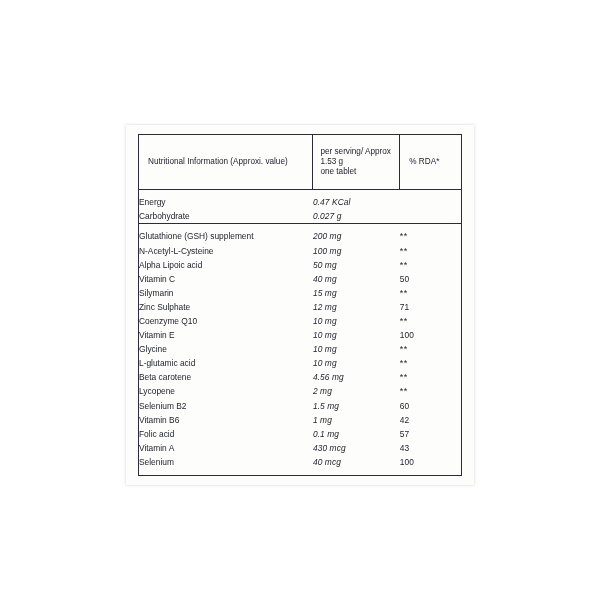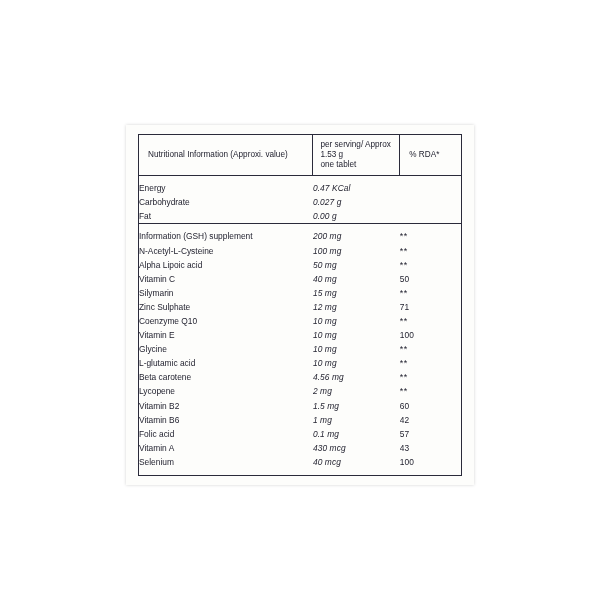--- a/index.html
+++ b/index.html
@@ -142,40 +142,35 @@
         <tr class="data-row">
           <td class="d-name">Energy</td>
           <td class="d-amt">0.47 KCal</td>
           <td class="d-rda"></td>
         </tr>
         <tr class="data-row">
           <td class="d-name">Carbohydrate</td>
           <td class="d-amt">0.027 g</td>
           <td class="d-rda"></td>
         </tr>
-        <tr class="data-row">
-          <td class="d-name">Fat</td>
-          <td class="d-amt">0.00 g</td>
-          <td class="d-rda"></td>
-        </tr>
 
         <tr class="divider-row">
           <td></td>
           <td></td>
           <td></td>
         </tr>
 
         <tr class="spacer-mid">
             <td></td>
             <td></td>
             <td></td>
           </tr>
 
         <tr class="data-row">
-          <td class="d-name">Information (GSH) supplement</td>
+          <td class="d-name">Glutathione (GSH) supplement</td>
           <td class="d-amt">200 mg</td>
           <td class="d-rda stars">**</td>
         </tr>
         <tr class="data-row">
           <td class="d-name">N-Acetyl-L-Cysteine</td>
           <td class="d-amt">100 mg</td>
           <td class="d-rda stars">**</td>
         </tr>
         <tr class="data-row">
           <td class="d-name">Alpha Lipoic acid</td>
@@ -221,21 +216,21 @@
           <td class="d-name">Beta carotene</td>
           <td class="d-amt">4.56 mg</td>
           <td class="d-rda stars">**</td>
         </tr>
         <tr class="data-row">
           <td class="d-name">Lycopene</td>
           <td class="d-amt">2 mg</td>
           <td class="d-rda stars">**</td>
         </tr>
         <tr class="data-row">
-          <td class="d-name">Vitamin B2</td>
+          <td class="d-name">Selenium B2</td>
           <td class="d-amt">1.5 mg</td>
           <td class="d-rda">60</td>
         </tr>
         <tr class="data-row">
           <td class="d-name">Vitamin B6</td>
           <td class="d-amt">1 mg</td>
           <td class="d-rda">42</td>
         </tr>
         <tr class="data-row">
           <td class="d-name">Folic acid</td>

